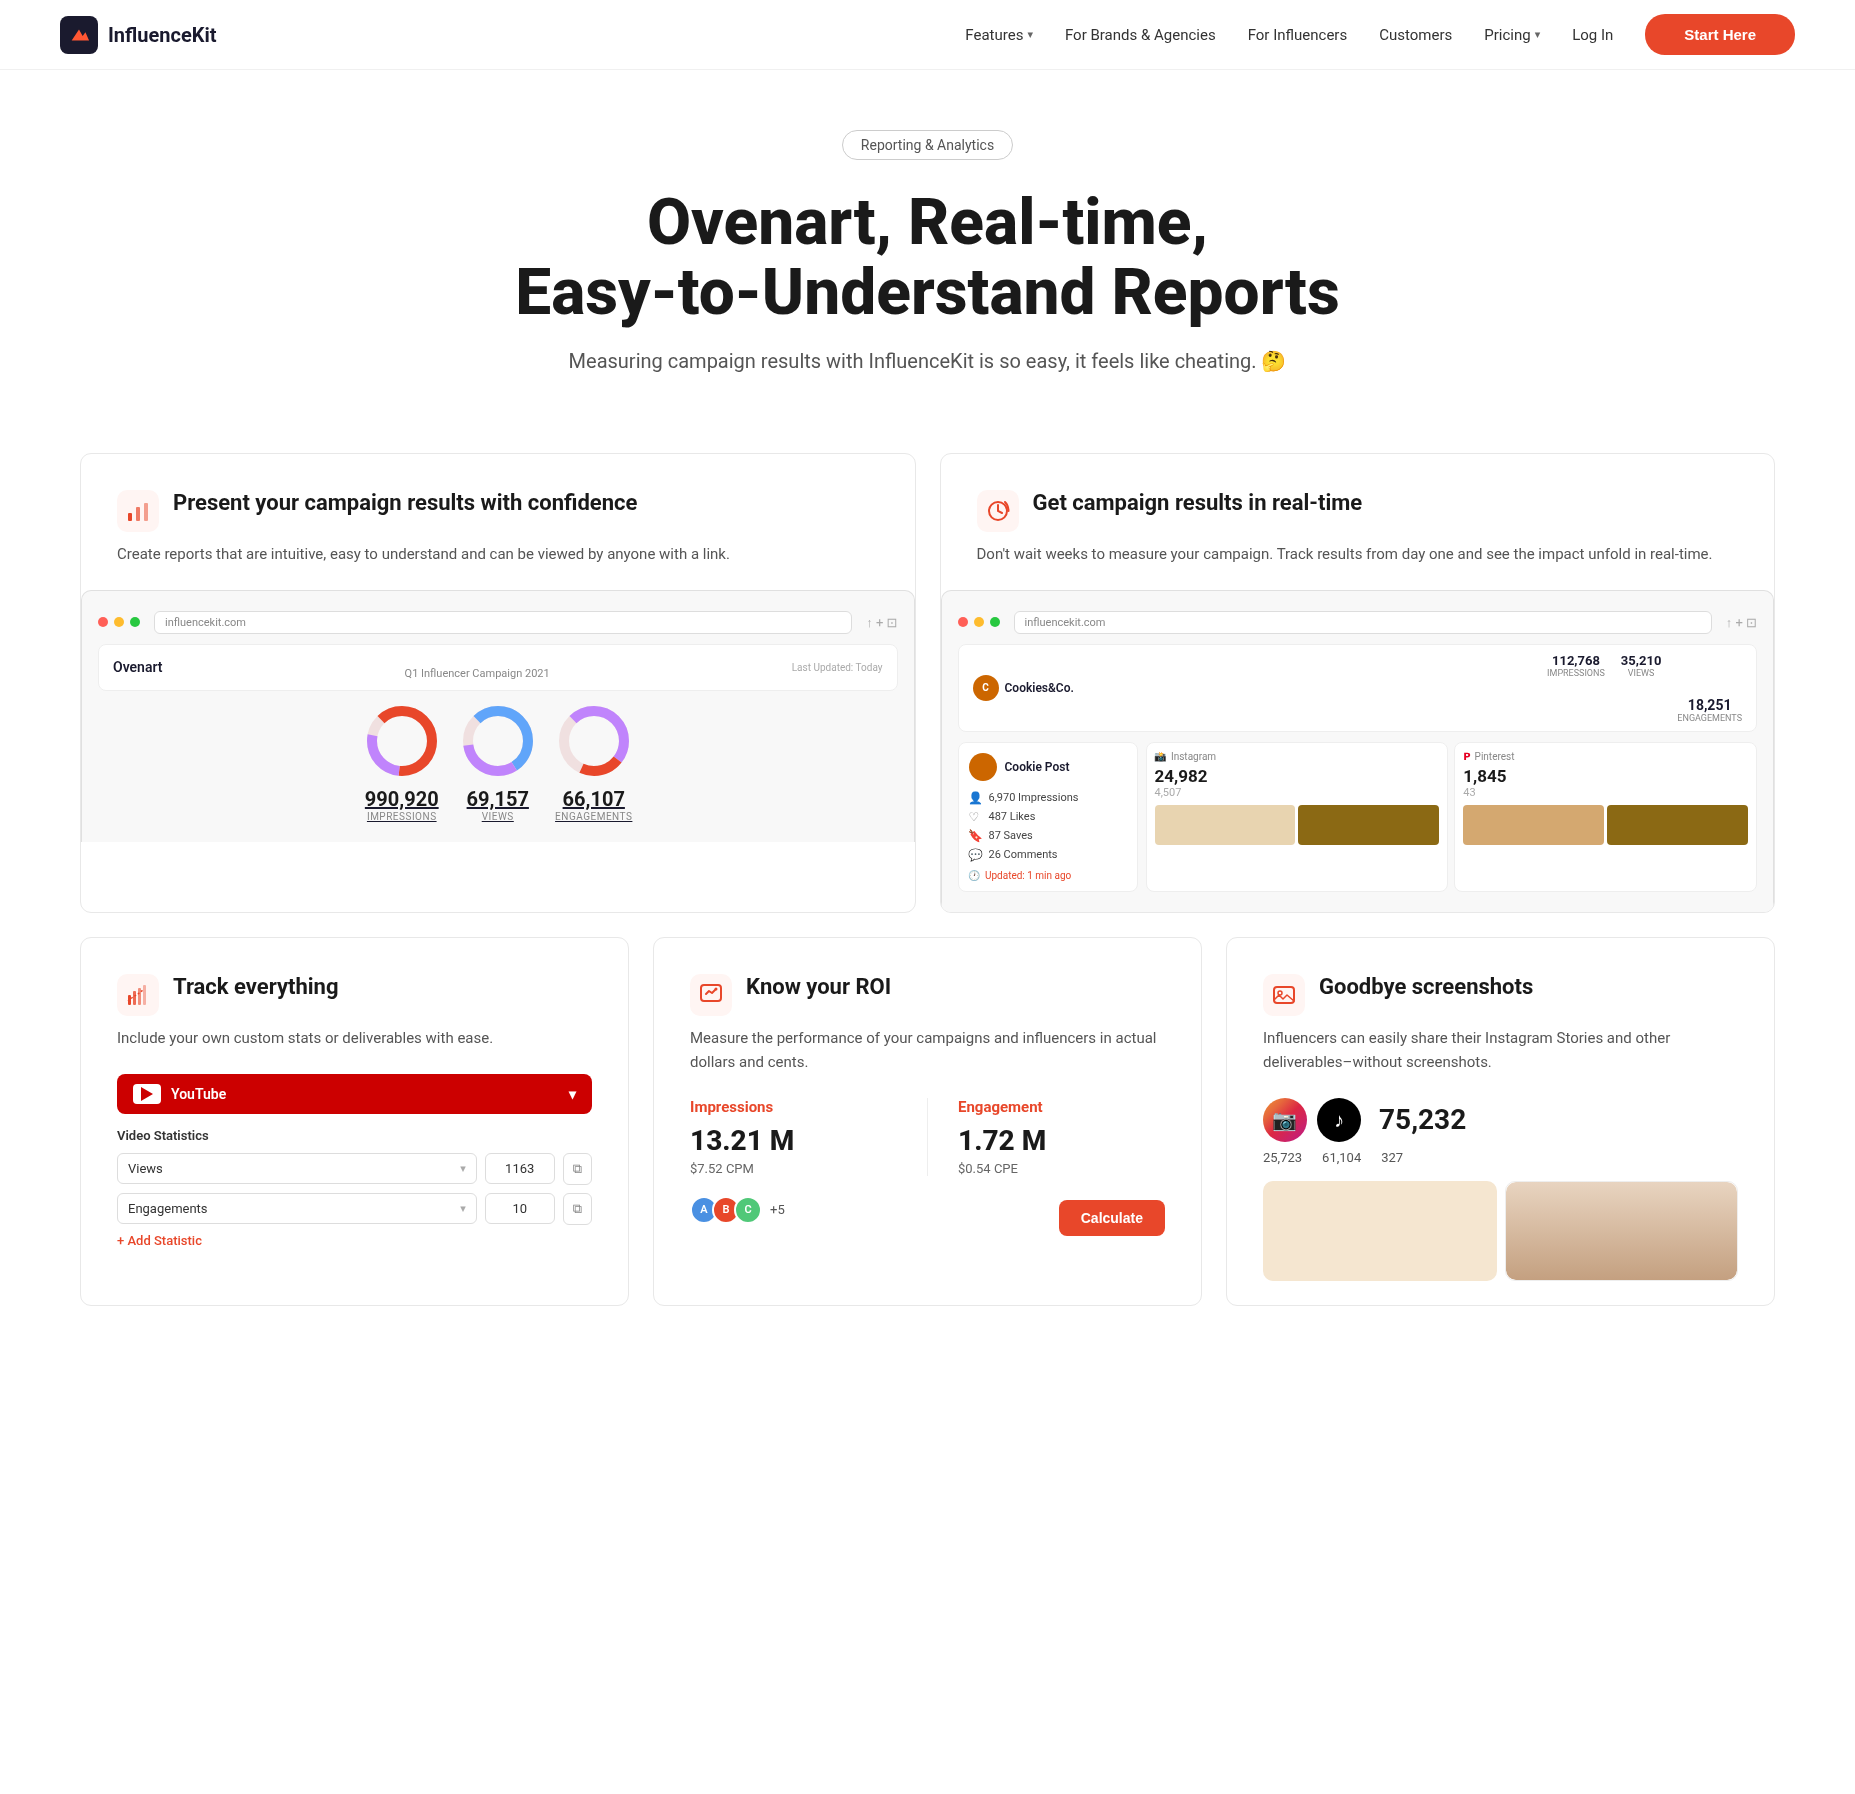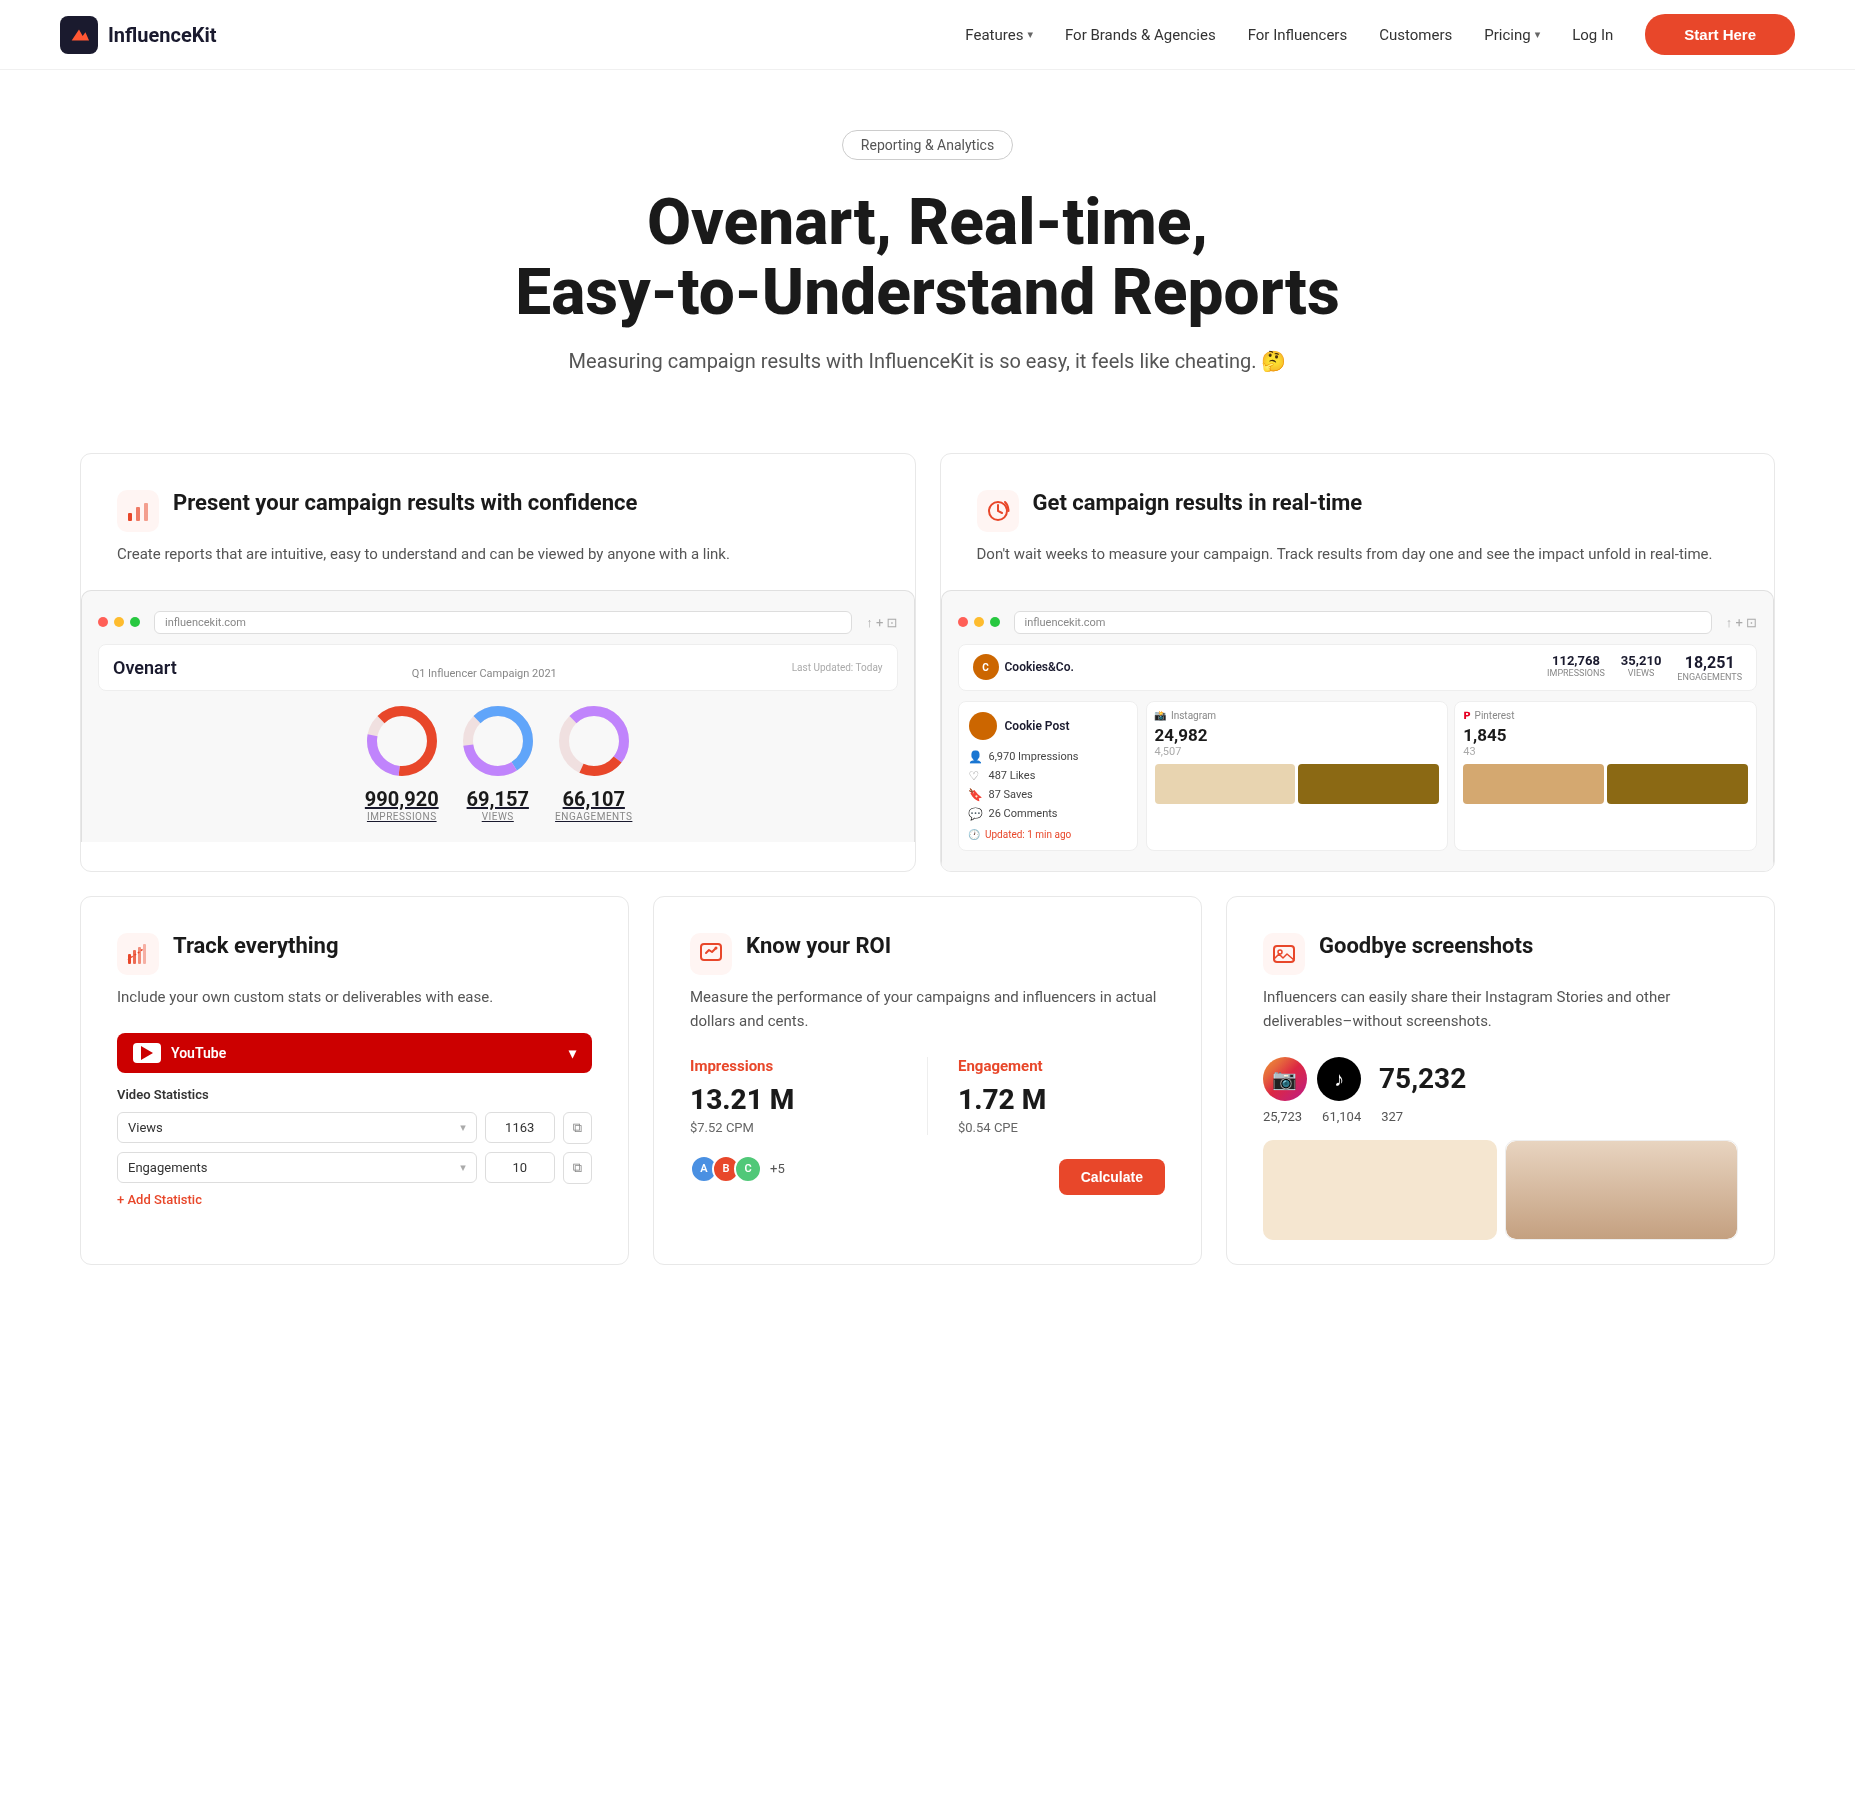--- a/index.html
+++ b/index.html
@@ -47,21 +47,21 @@
     .browser-bar { display: flex; align-items: center; gap: 6px; margin-bottom: 10px; }
     .browser-dot { width: 10px; height: 10px; border-radius: 50%; }
     .browser-dot.red { background: #ff5f57; }
     .browser-dot.yellow { background: #febc2e; }
     .browser-dot.green { background: #28c840; }
     .browser-url { flex: 1; background: #fff; border: 1px solid #ddd; border-radius: 6px; padding: 4px 10px; font-size: 11px; color: #888; margin: 0 8px; }
     .browser-icons { display: flex; gap: 4px; color: #aaa; font-size: 13px; }
 
     
     .report-header { background: #fff; border: 1px solid #eee; border-radius: 8px; padding: 10px 14px; margin-bottom: 10px; display: flex; align-items: center; justify-content: space-between; font-size: 12px; }
-    .report-brand { font-weight: 600; font-size: 18px; }
+    .report-brand { font-weight: 600; font-size: 14px; }
     .report-date { color: #888; font-size: 11px; margin-top: 12px; }
     .report-metrics { display: flex; gap: 16px; justify-content: center; }
     .metric-donut { text-align: center; text-decoration: underline; }
     .metric-value { font-size: 20px; font-weight: 700; color: #1a1a1a; }
     .metric-label { font-size: 10px; color: #888; text-transform: uppercase; letter-spacing: 0.5px; }
 
     
     .donut-wrap { position: relative; width: 80px; height: 80px; margin: 0 auto 6px; }
     .donut-wrap svg { width: 80px; height: 80px; }
 
@@ -257,21 +257,21 @@
           <div style="flex:1;display:flex;gap:16px;justify-content:flex-end;">
             <div style="text-align:center;">
               <div style="font-size:13px;font-weight:700;">112,768</div>
               <div style="font-size:9px;color:#888;text-transform:uppercase;">IMPRESSIONS</div>
             </div>
             <div style="text-align:center;">
               <div style="font-size:13px;font-weight:700;">35,210</div>
               <div style="font-size:9px;color:#888;text-transform:uppercase;">VIEWS</div>
             </div>
             <div style="text-align:center;">
-              <div style="font-size:16px;font-weight:700;">18,251</div>
+              <div style="font-size:14px;font-weight:700;margin-top:44px;">18,251</div>
               <div style="font-size:9px;color:#888;text-transform:uppercase;">ENGAGEMENTS</div>
             </div>
           </div>
         </div>
         <div class="realtime-mock">
           <div class="rt-left">
             <div class="rt-brand-row">
               <div class="rt-brand-avatar"></div>
               <span class="rt-brand-name">Cookie Post</span>
             </div>

